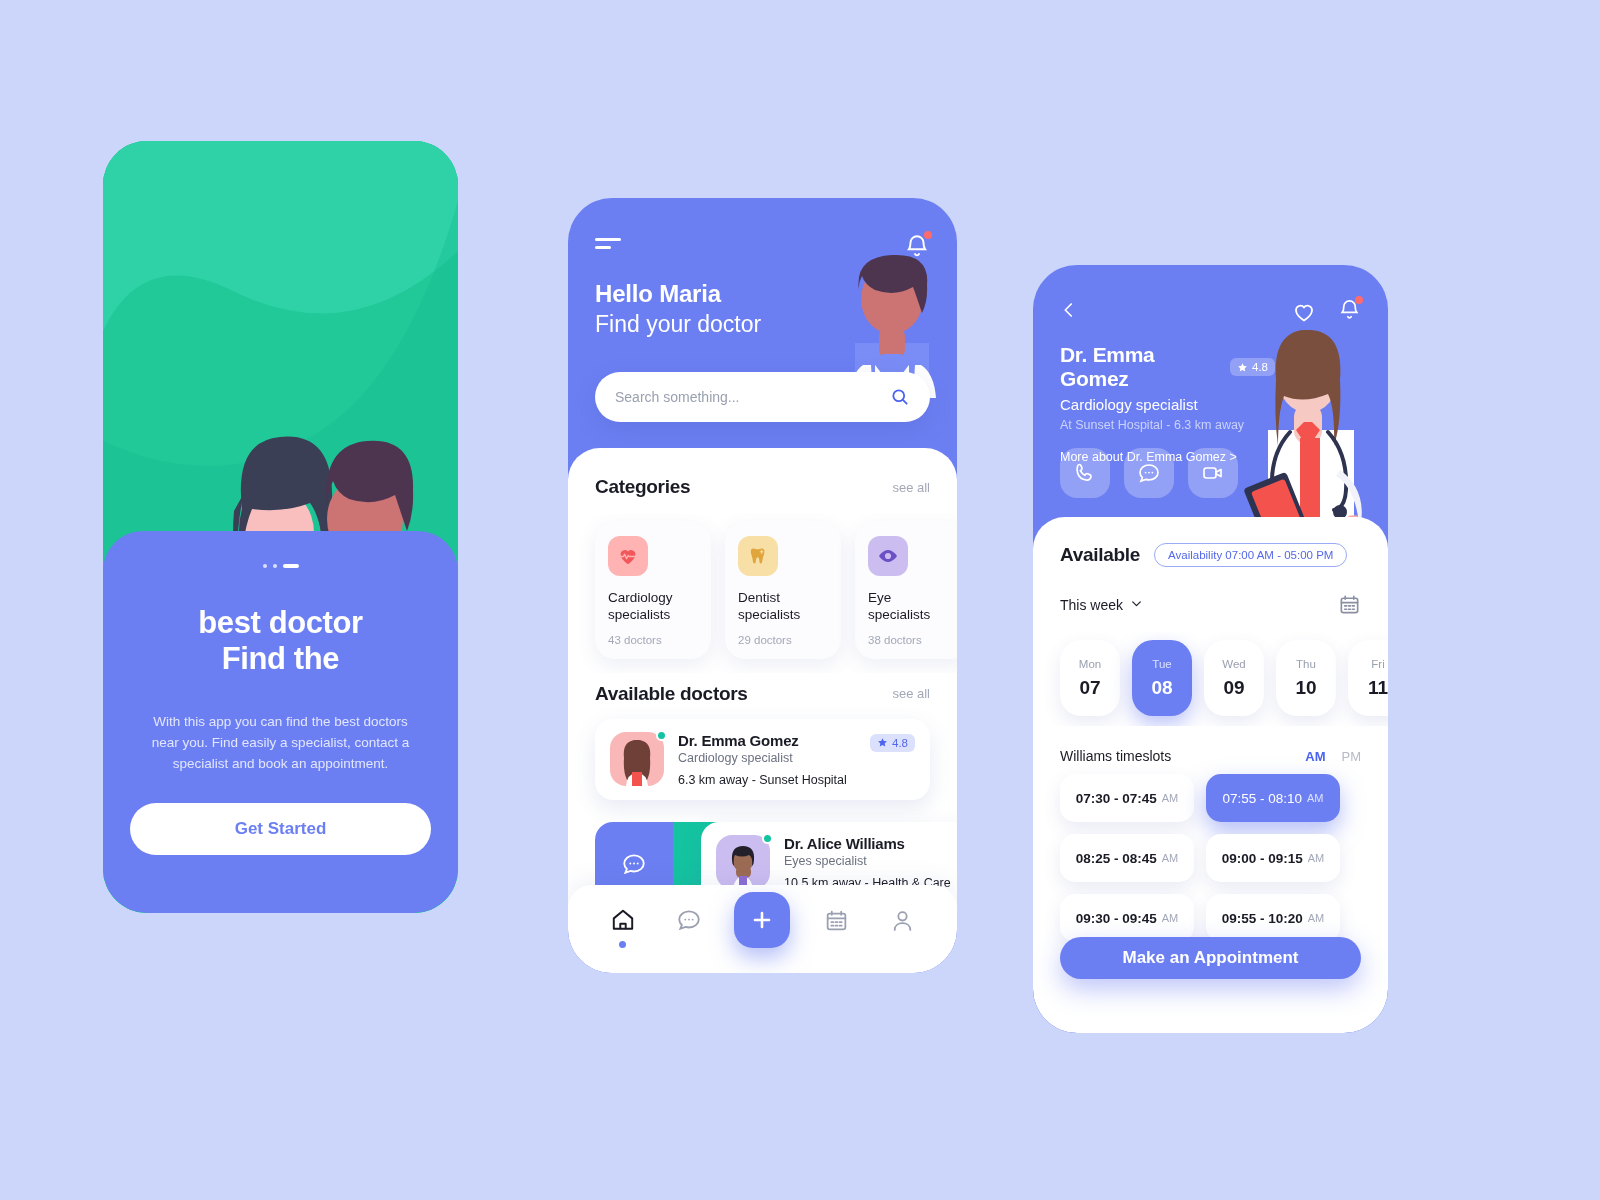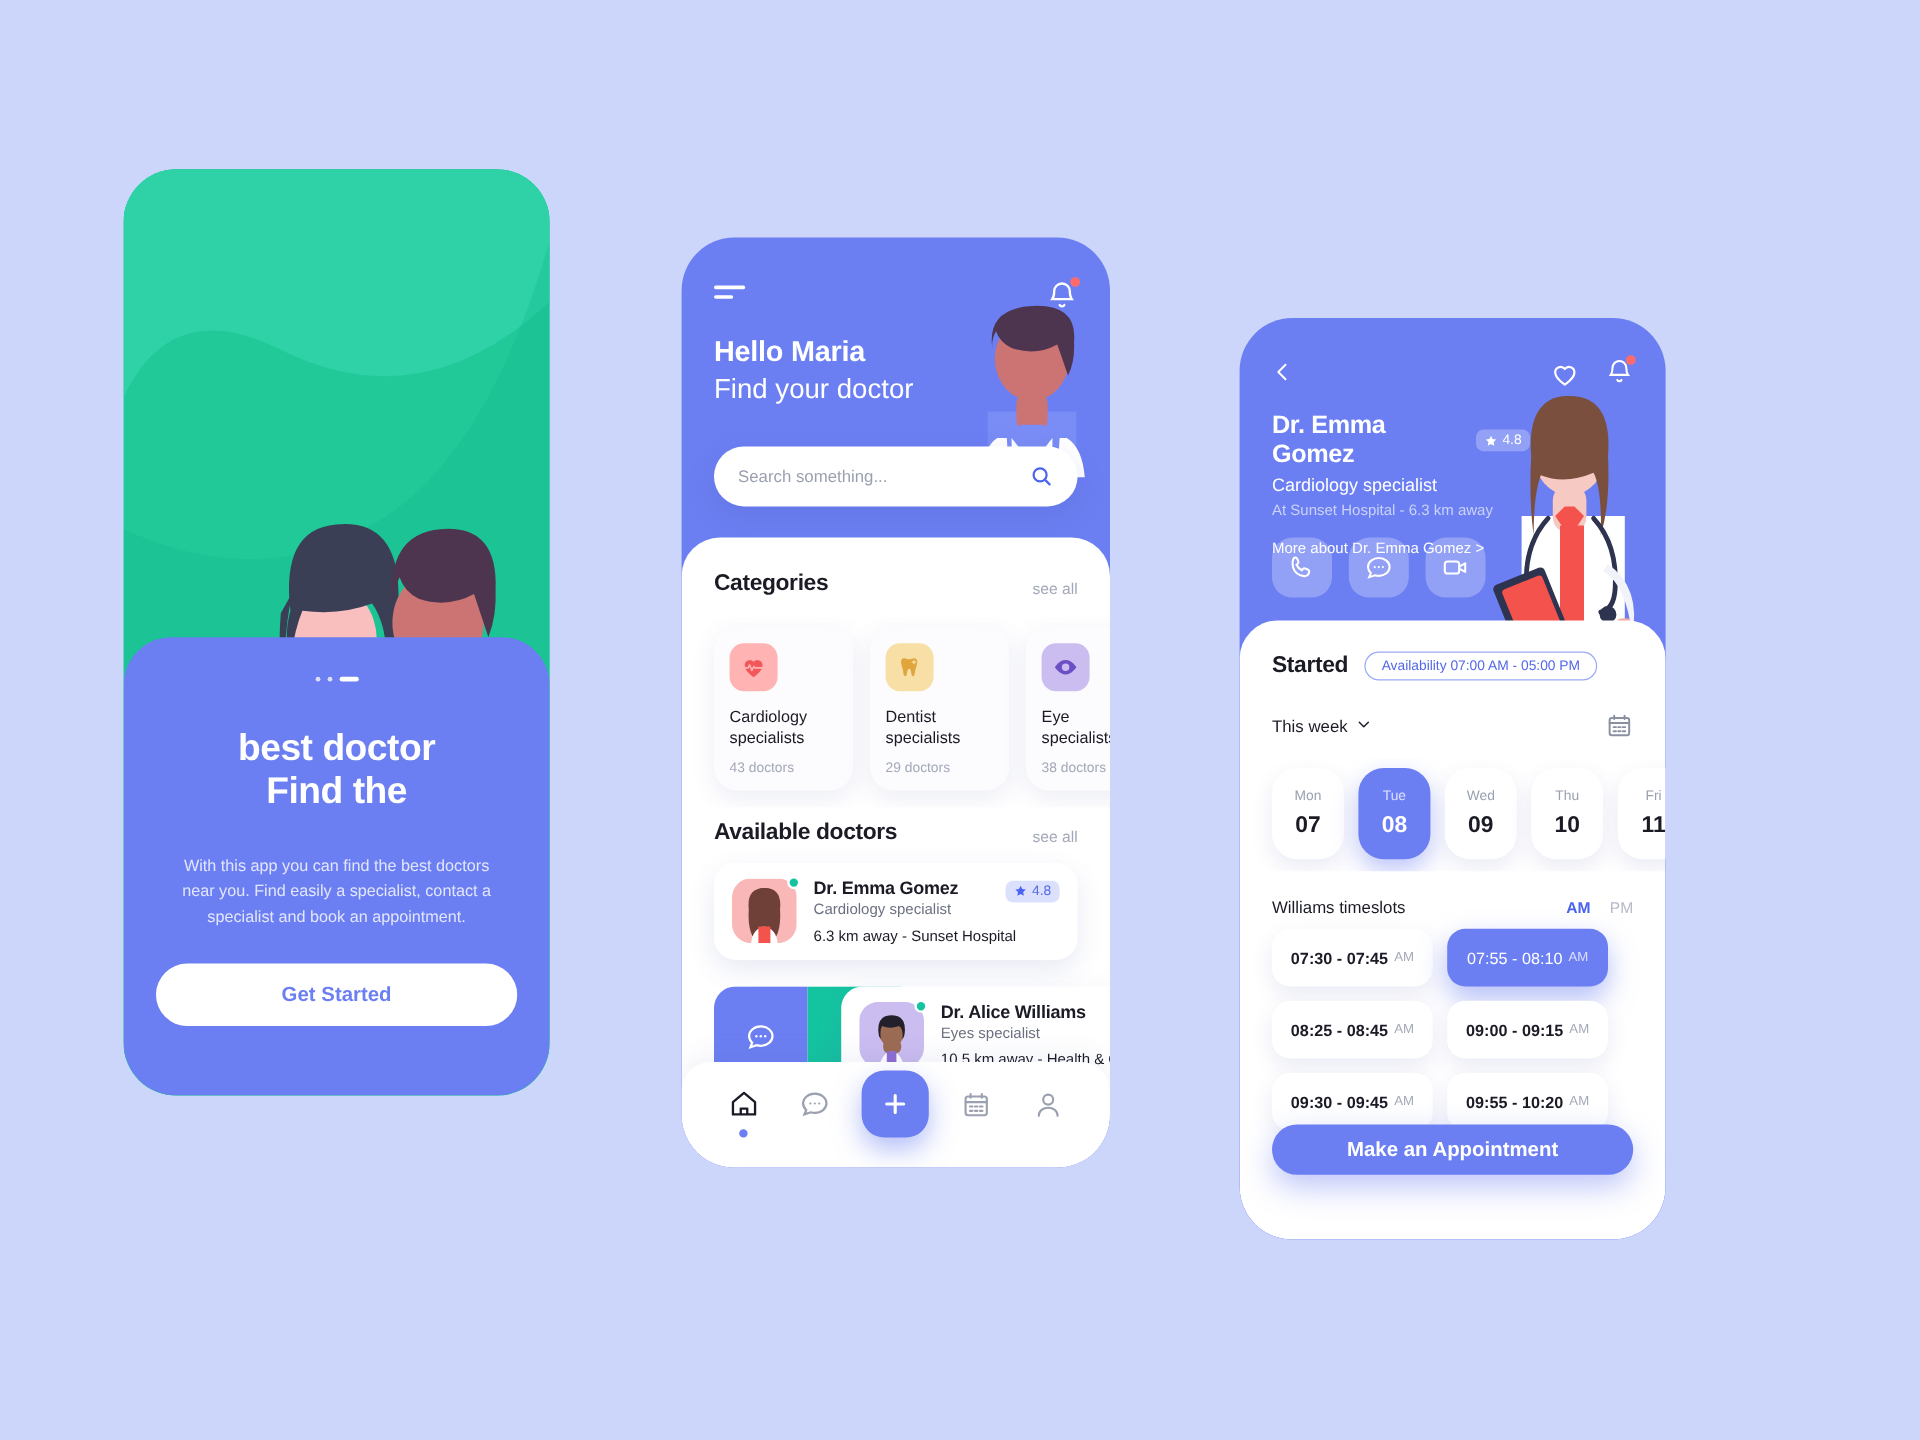--- a/index.html
+++ b/index.html
@@ -38,21 +38,21 @@
   .p1-btn {
     position: absolute; left: 27px; right: 27px; bottom: 58px; height: 52px;
     background: #fff; border: none; border-radius: 26px;
     color: #6c7ff2; font-size: 17px; font-weight: bold;
     font-family: inherit; cursor: pointer;
   }
 
   
   #phone2 {
     position: absolute; left: 568px; top: 198px;
-    width: 357px; height: 775px;
+    width: 389px; height: 775px;
     border-radius: 44px; overflow: hidden;
     background: #6c7ff2;
   }
   .p2-topbar { position: absolute; top: 34px; left: 27px; right: 27px; height: 30px; }
   .menu-icon { position: absolute; left: 0; top: 6px; width: 26px; }
   .menu-icon span { display: block; height: 3px; border-radius: 2px; background: #fff; margin-bottom: 5px; }
   .menu-icon span:nth-child(1) { width: 26px; }
   .menu-icon span:nth-child(2) { width: 16px; }
   .bell-wrap { position: absolute; right: 0; top: 0; width: 26px; height: 28px; }
   .bell-dot { position: absolute; right: -2px; top: -1px; width: 8px; height: 8px; border-radius: 50%; background: #ff6b6b; }
@@ -69,21 +69,21 @@
     flex: 1; border: none; outline: none; font-size: 14px;
     font-family: inherit; color: #444; background: transparent;
   }
   .p2-search input::placeholder { color: #9aa0b0; }
 
   .p2-body {
     position: absolute; left: 0; right: 0; top: 250px; bottom: 0;
     background: #fff; border-radius: 32px 32px 44px 44px;
     padding: 28px 0 0;
   }
-  .sec-head { display: flex; align-items: flex-end; justify-content: space-between; padding: 0 27px; }
+  .sec-head { display: flex; align-items: center; justify-content: space-between; padding: 0 27px; }
   .sec-head h3 { font-size: 19px; font-weight: bold; color: #1b1b26; letter-spacing: -.3px; }
   .see-all { font-size: 13px; color: #a3a8b8; cursor: pointer; }
 
   .cat-row { display: flex; gap: 14px; margin-top: 16px; padding: 8px 0 14px 27px; overflow: hidden; }
   .cat-card {
     flex: 0 0 116px; background: #fcfcfe; border-radius: 20px;
     box-shadow: 0 6px 20px rgba(80,90,170,.10); padding: 14px 13px 13px;
   }
   .cat-ico { width: 40px; height: 40px; border-radius: 12px; display: flex; align-items: center; justify-content: center; }
   .cat-name { margin-top: 13px; font-size: 13.5px; line-height: 1.28; color: #1b1b26; }
@@ -552,21 +552,21 @@
       <button class="act-btn">
         <svg width="24" height="24" viewBox="0 0 24 24" fill="none" stroke="#fff" stroke-width="1.7" stroke-linejoin="round">
           <rect x="3" y="7" width="12" height="10" rx="2.4"></rect>
             <path d="M15 11.2l5-2.8v7.2l-5-2.8z"></path>
         </svg>
       </button>
     </div>
 
     <div class="p3-body">
       <div class="sch-head">
-        <h3>Started</h3>
+        <h3>Available</h3>
         <span class="avail-pill">Availability 07:00 AM - 05:00 PM</span>
       </div>
 
       <div class="week-row">
         <div class="week-sel">
           <span>This week</span>
           <svg width="13" height="13" viewBox="0 0 24 24" fill="none" stroke="#1b1b26" stroke-width="2.2" stroke-linecap="round" stroke-linejoin="round">
             <path d="M5 9l7 7 7-7"></path>
           </svg>
         </div>

